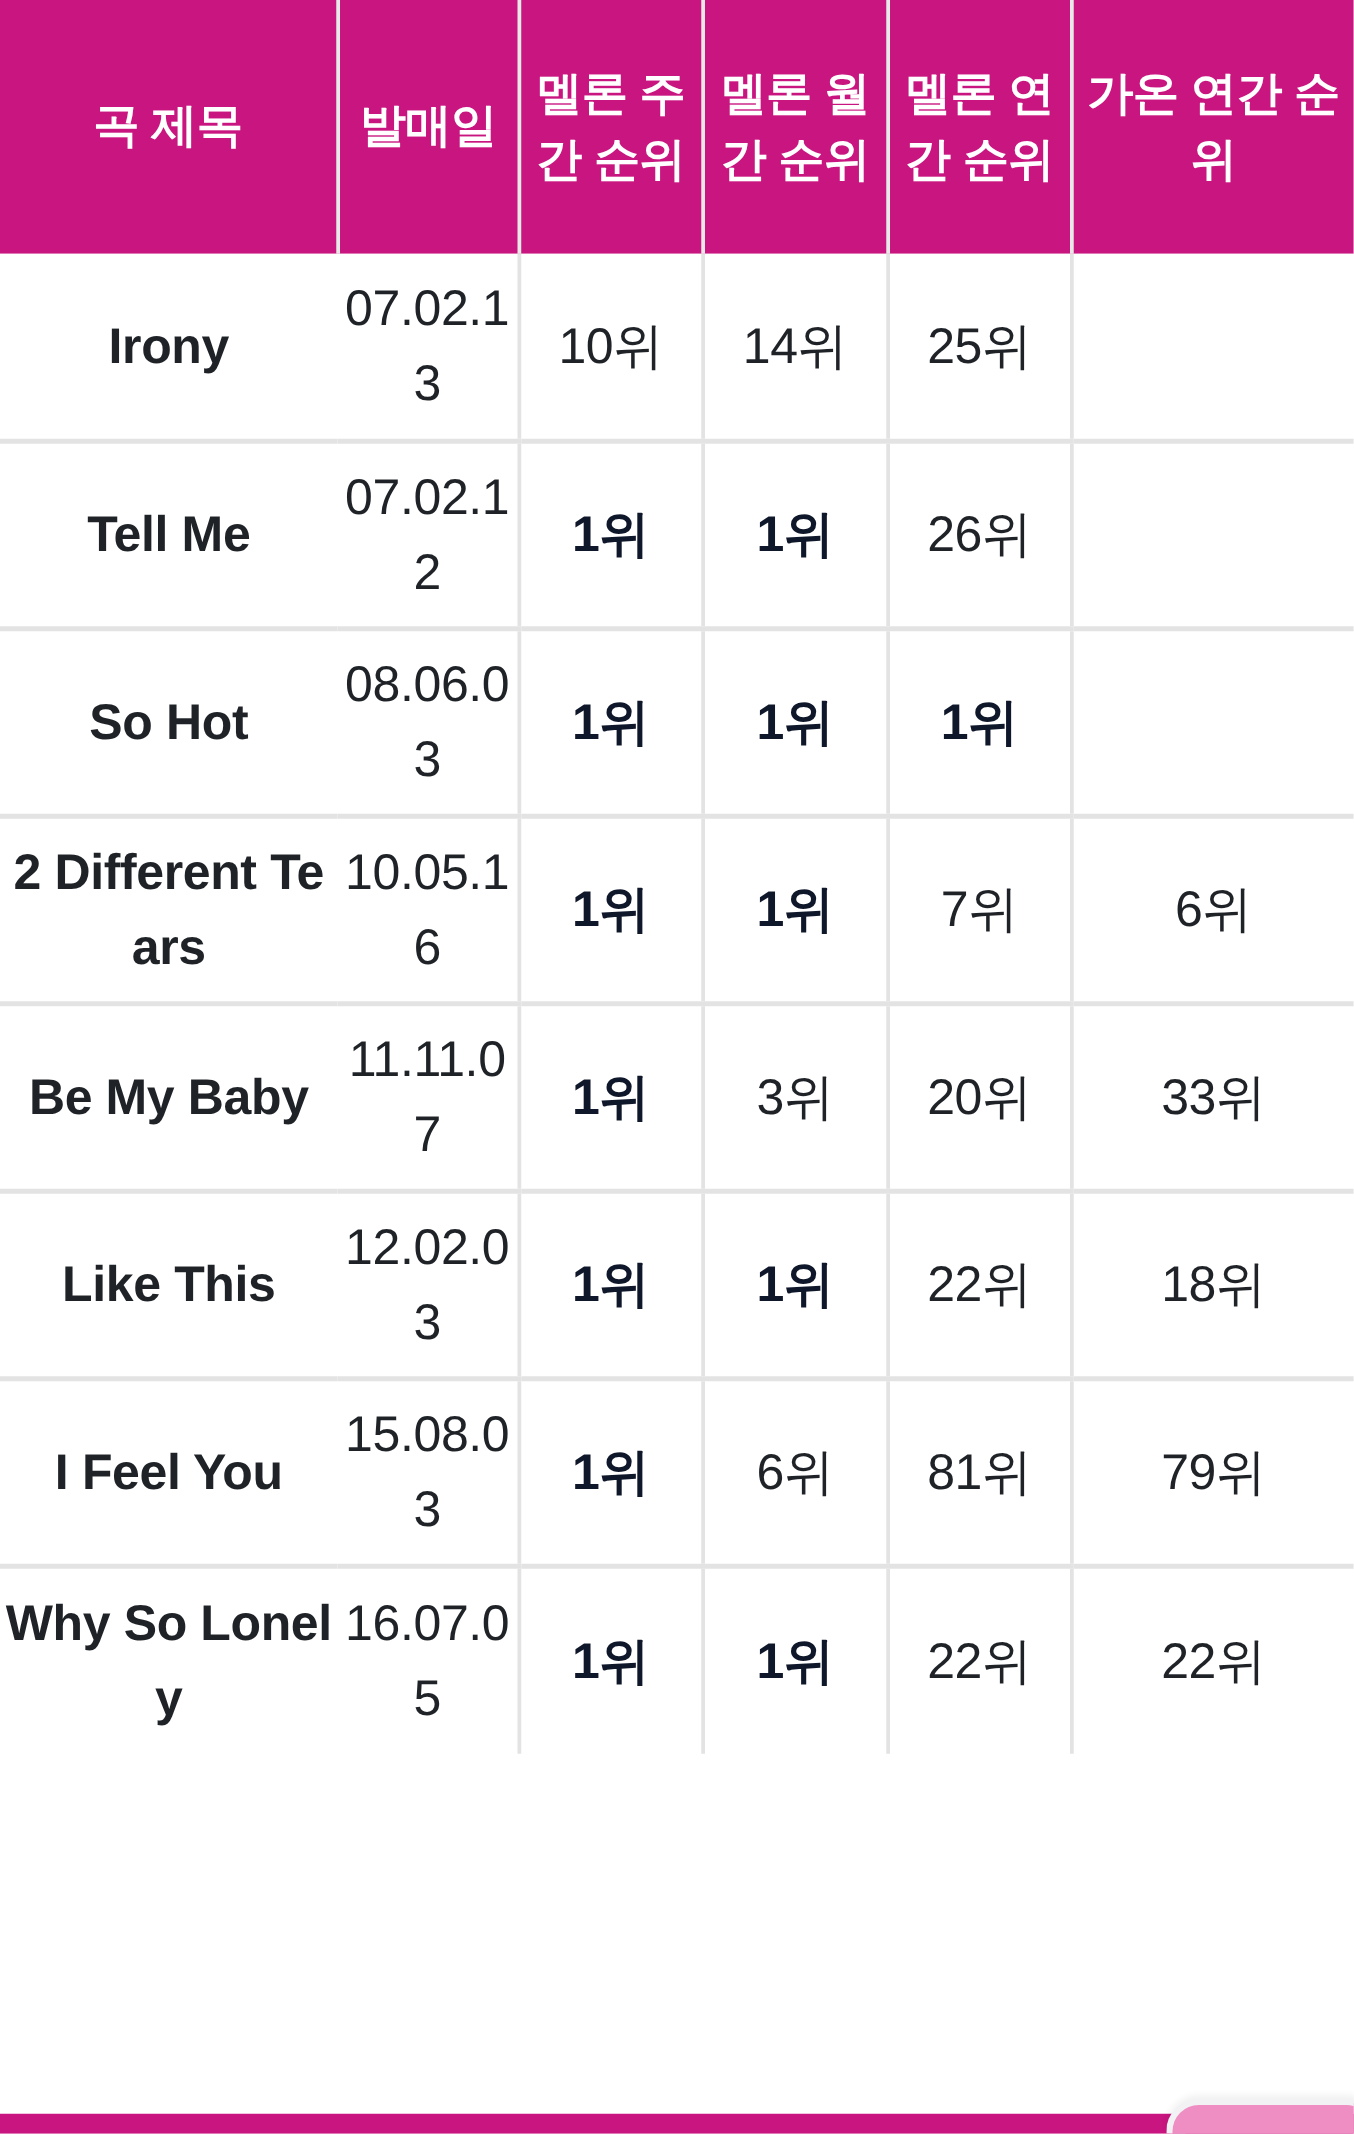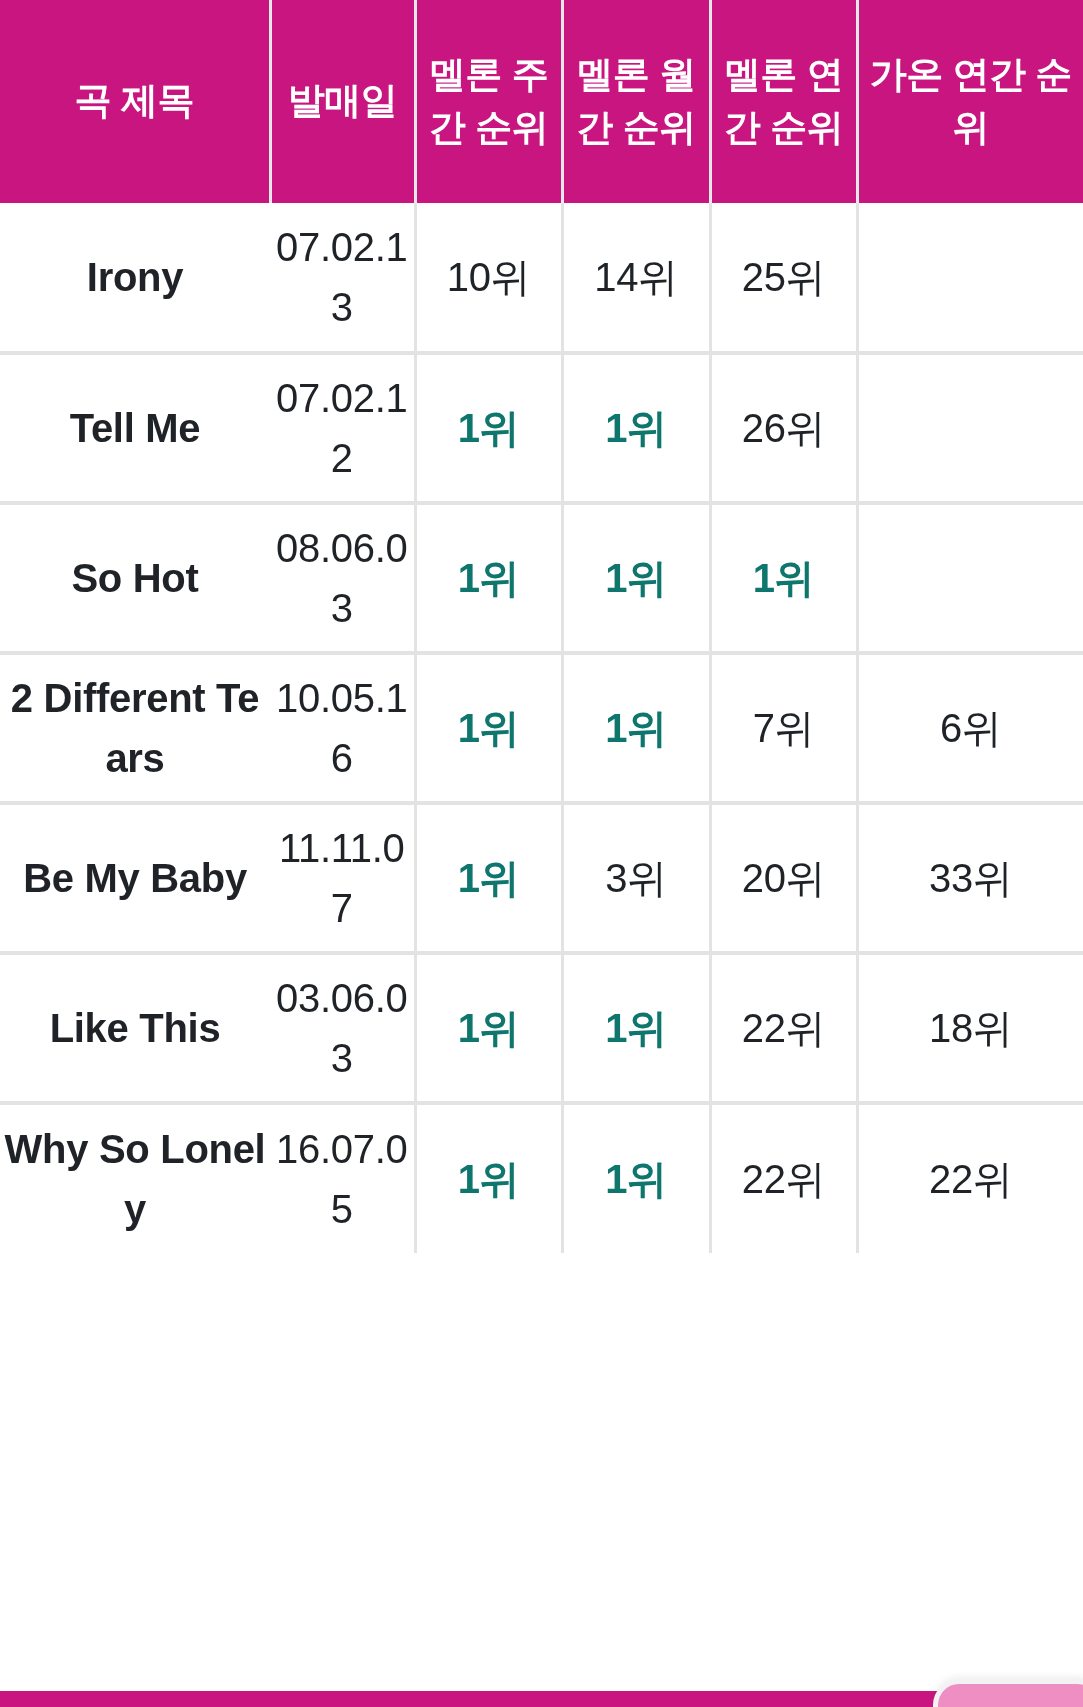--- a/index.html
+++ b/index.html
@@ -72,21 +72,21 @@
     overflow-wrap: anywhere;
     letter-spacing: -0.3px;
   }
   tbody td:last-child { border-right: none; }
   tbody tr:last-child td { border-bottom: none; }
 
   tbody td.col-title   { border-right: none; font-weight: bold; }
   tbody td.col-date    { padding-left: 4px; padding-right: 4px; margin-top: 32px; }
 
   .first-rank {
-    color: #0f766e;
+    color: #0f172a;
     font-weight: bold;
   }
 
   .cell-empty { color: transparent; }
 
   .footer-bar {
     position: absolute;
     left: 0;
     bottom: 0;
     width: 1083px;
@@ -170,27 +170,35 @@
         <tr>
           <td class="col-title">Be My Baby</td>
           <td class="col-date">11.11.07</td>
           <td class="col-rank first-rank">1위</td>
           <td class="col-rank">3위</td>
           <td class="col-rank">20위</td>
           <td class="col-rank">33위</td>
         </tr>
         <tr>
           <td class="col-title">Like This</td>
-          <td class="col-date">03.06.03</td>
+          <td class="col-date">12.02.03</td>
           <td class="col-rank first-rank">1위</td>
           <td class="col-rank first-rank">1위</td>
           <td class="col-rank">22위</td>
           <td class="col-rank">18위</td>
         </tr>
         <tr>
+          <td class="col-title">I Feel You</td>
+          <td class="col-date">15.08.03</td>
+          <td class="col-rank first-rank">1위</td>
+          <td class="col-rank">6위</td>
+          <td class="col-rank">81위</td>
+          <td class="col-rank">79위</td>
+        </tr>
+        <tr>
           <td class="col-title">Why So Lonely</td>
           <td class="col-date">16.07.05</td>
           <td class="col-rank first-rank">1위</td>
           <td class="col-rank first-rank">1위</td>
           <td class="col-rank">22위</td>
           <td class="col-rank">22위</td>
         </tr>
       </tbody>
   </table>
 

